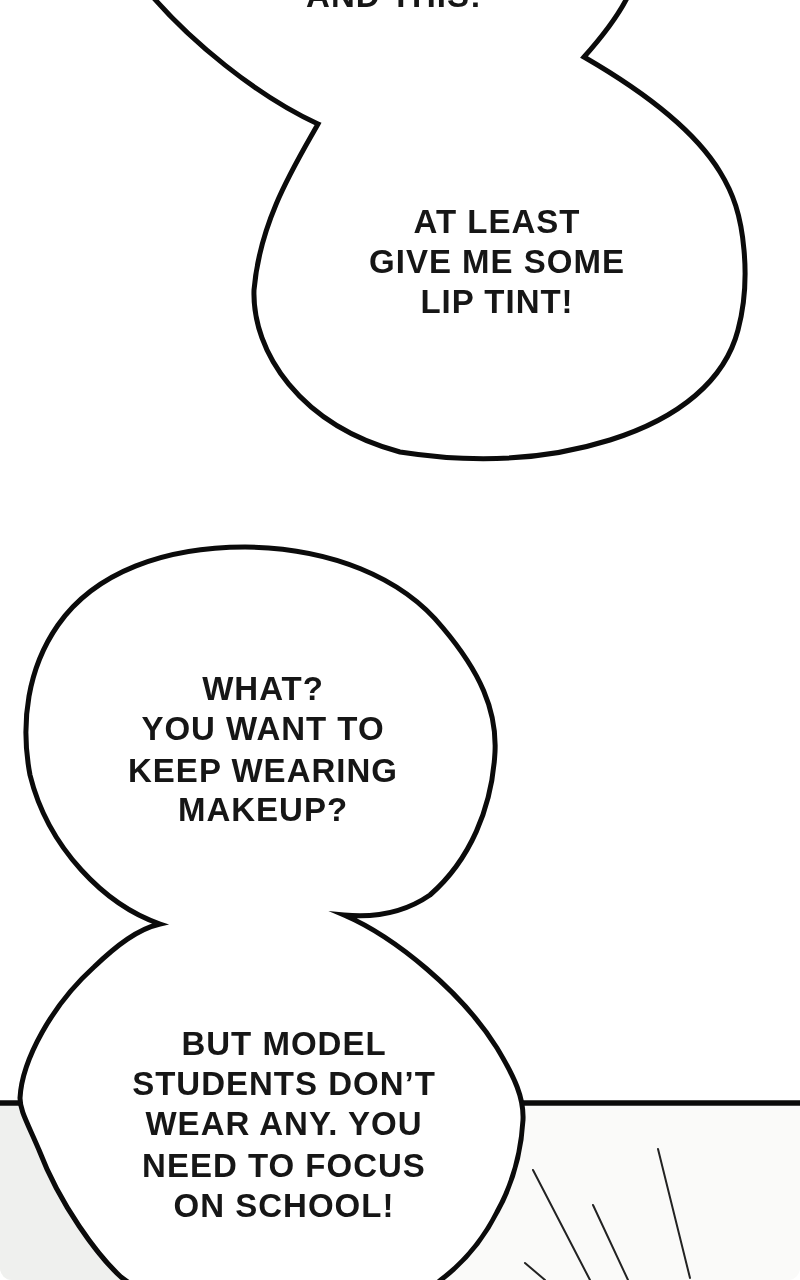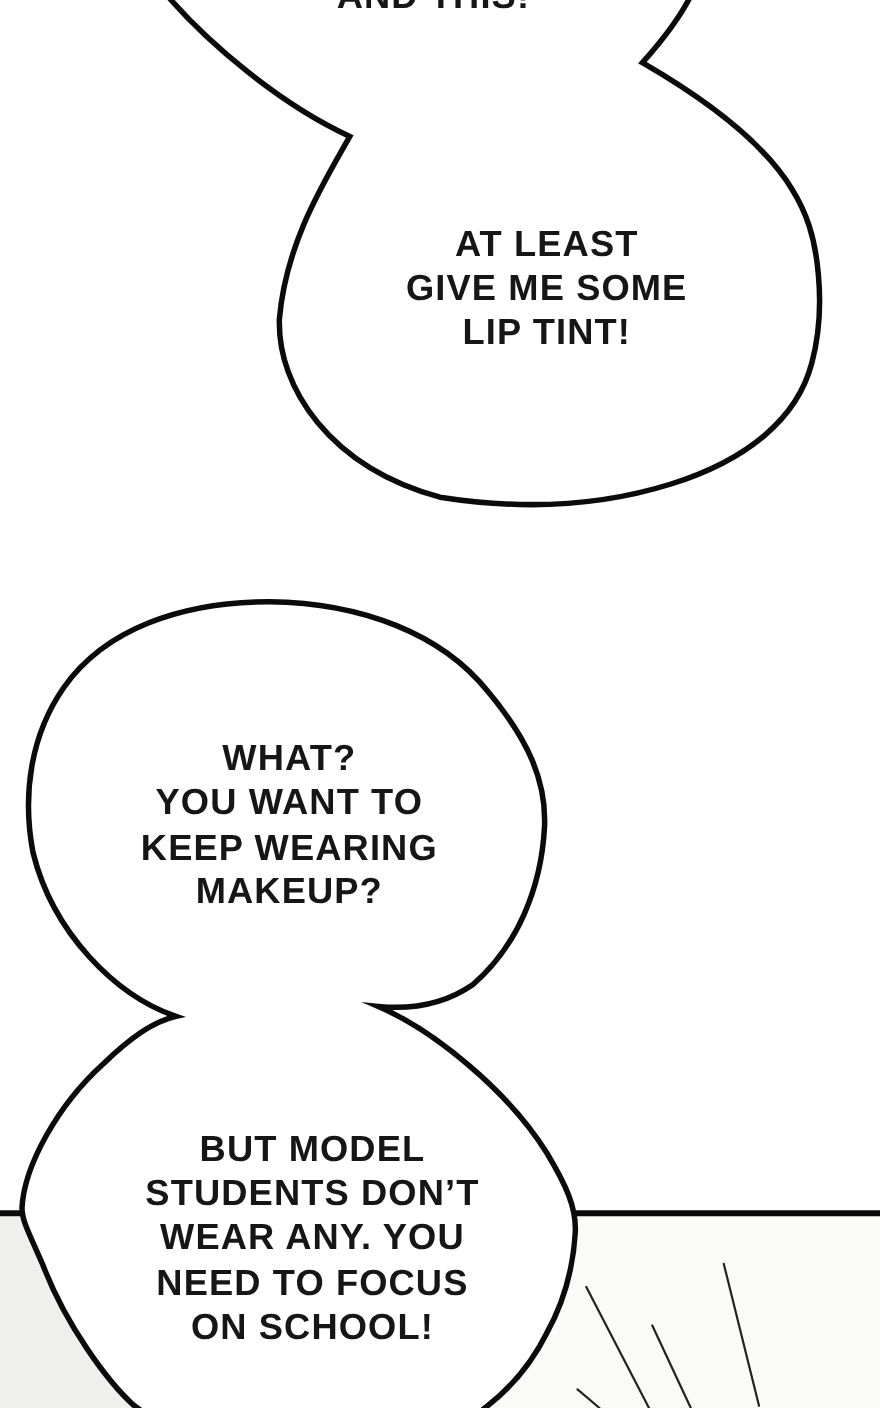--- a/index.html
+++ b/index.html
@@ -6,20 +6,21 @@
     margin: 0;
     padding: 0;
     background: #ffffff;
   }
   .stage {
     position: relative;
     width: 800px;
     height: 1280px;
     overflow: hidden;
     background: #ffffff;
+    border-radius: 12px;
   }
   svg.panel {
     display: block;
     width: 800px;
     height: 1280px;
   }
   .bubble-outline {
     fill: #ffffff;
     stroke: #0b0b0b;
     stroke-width: 5;

